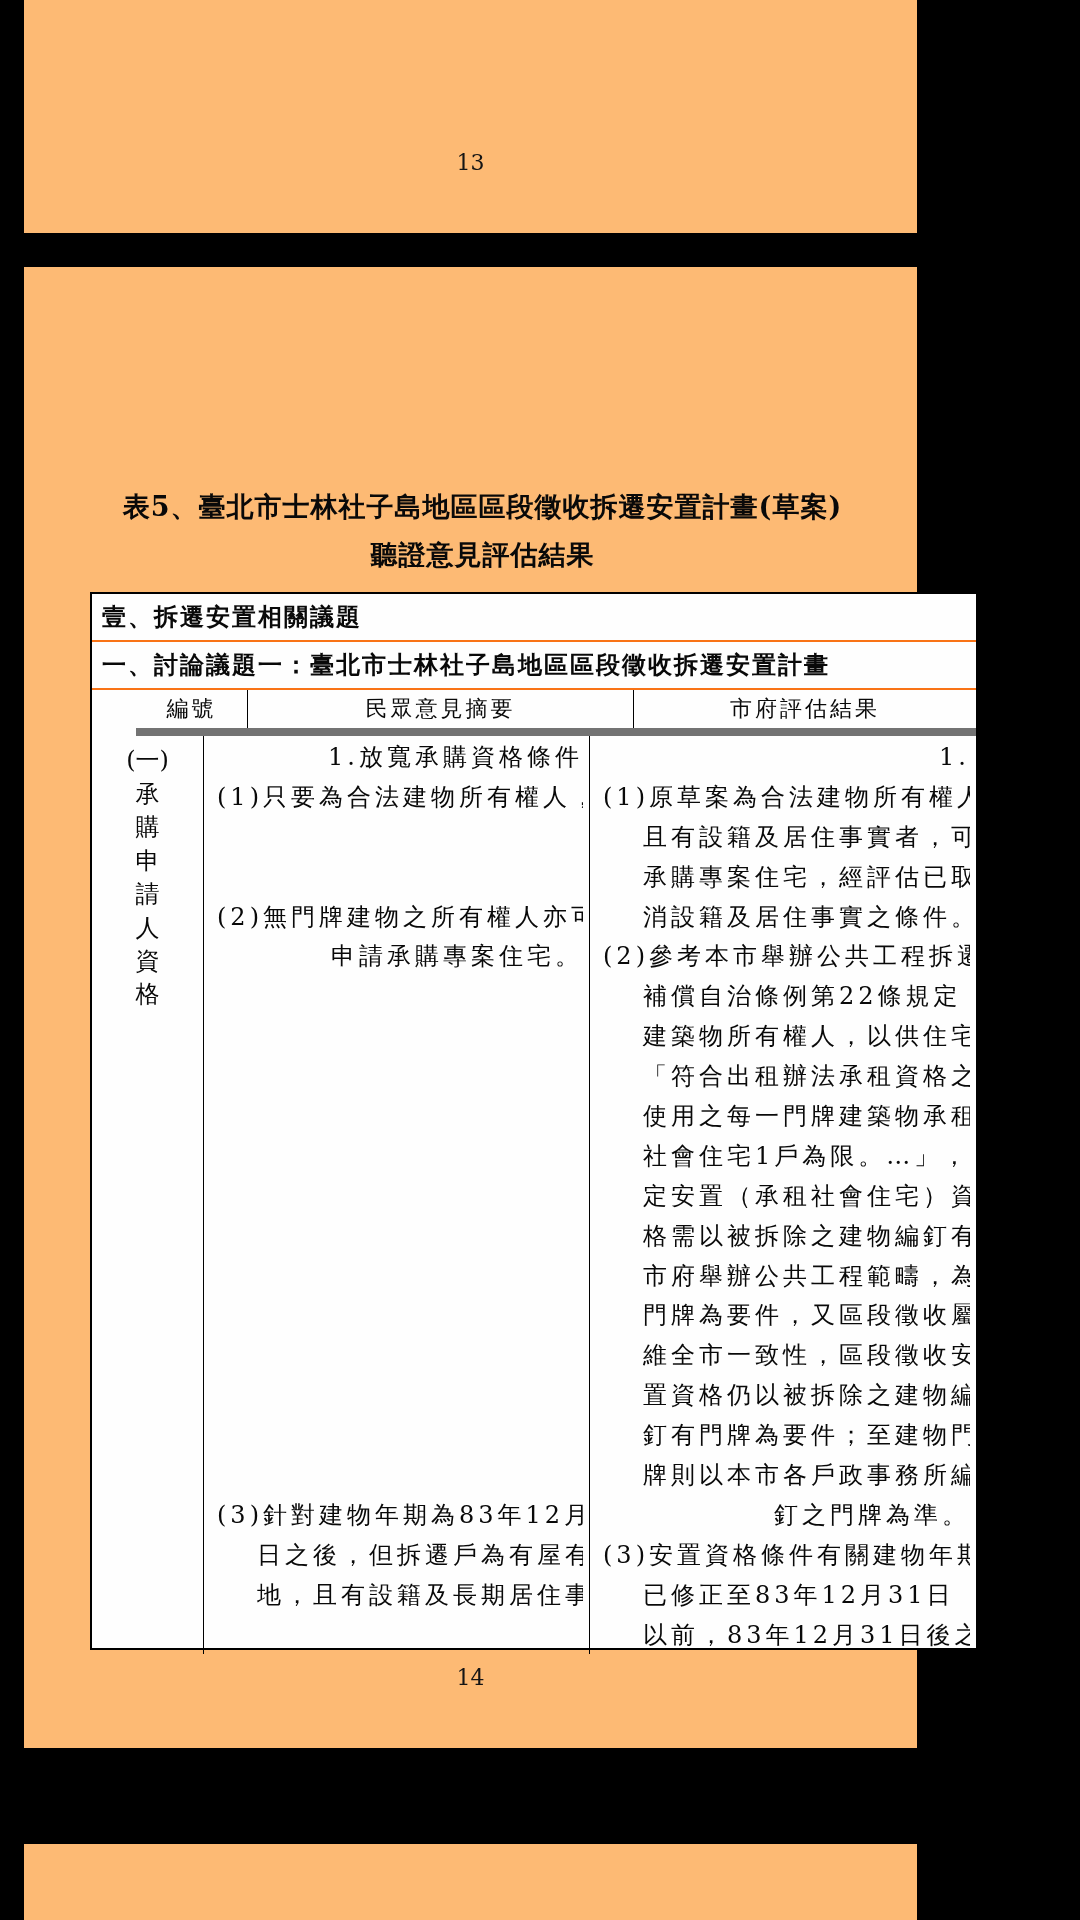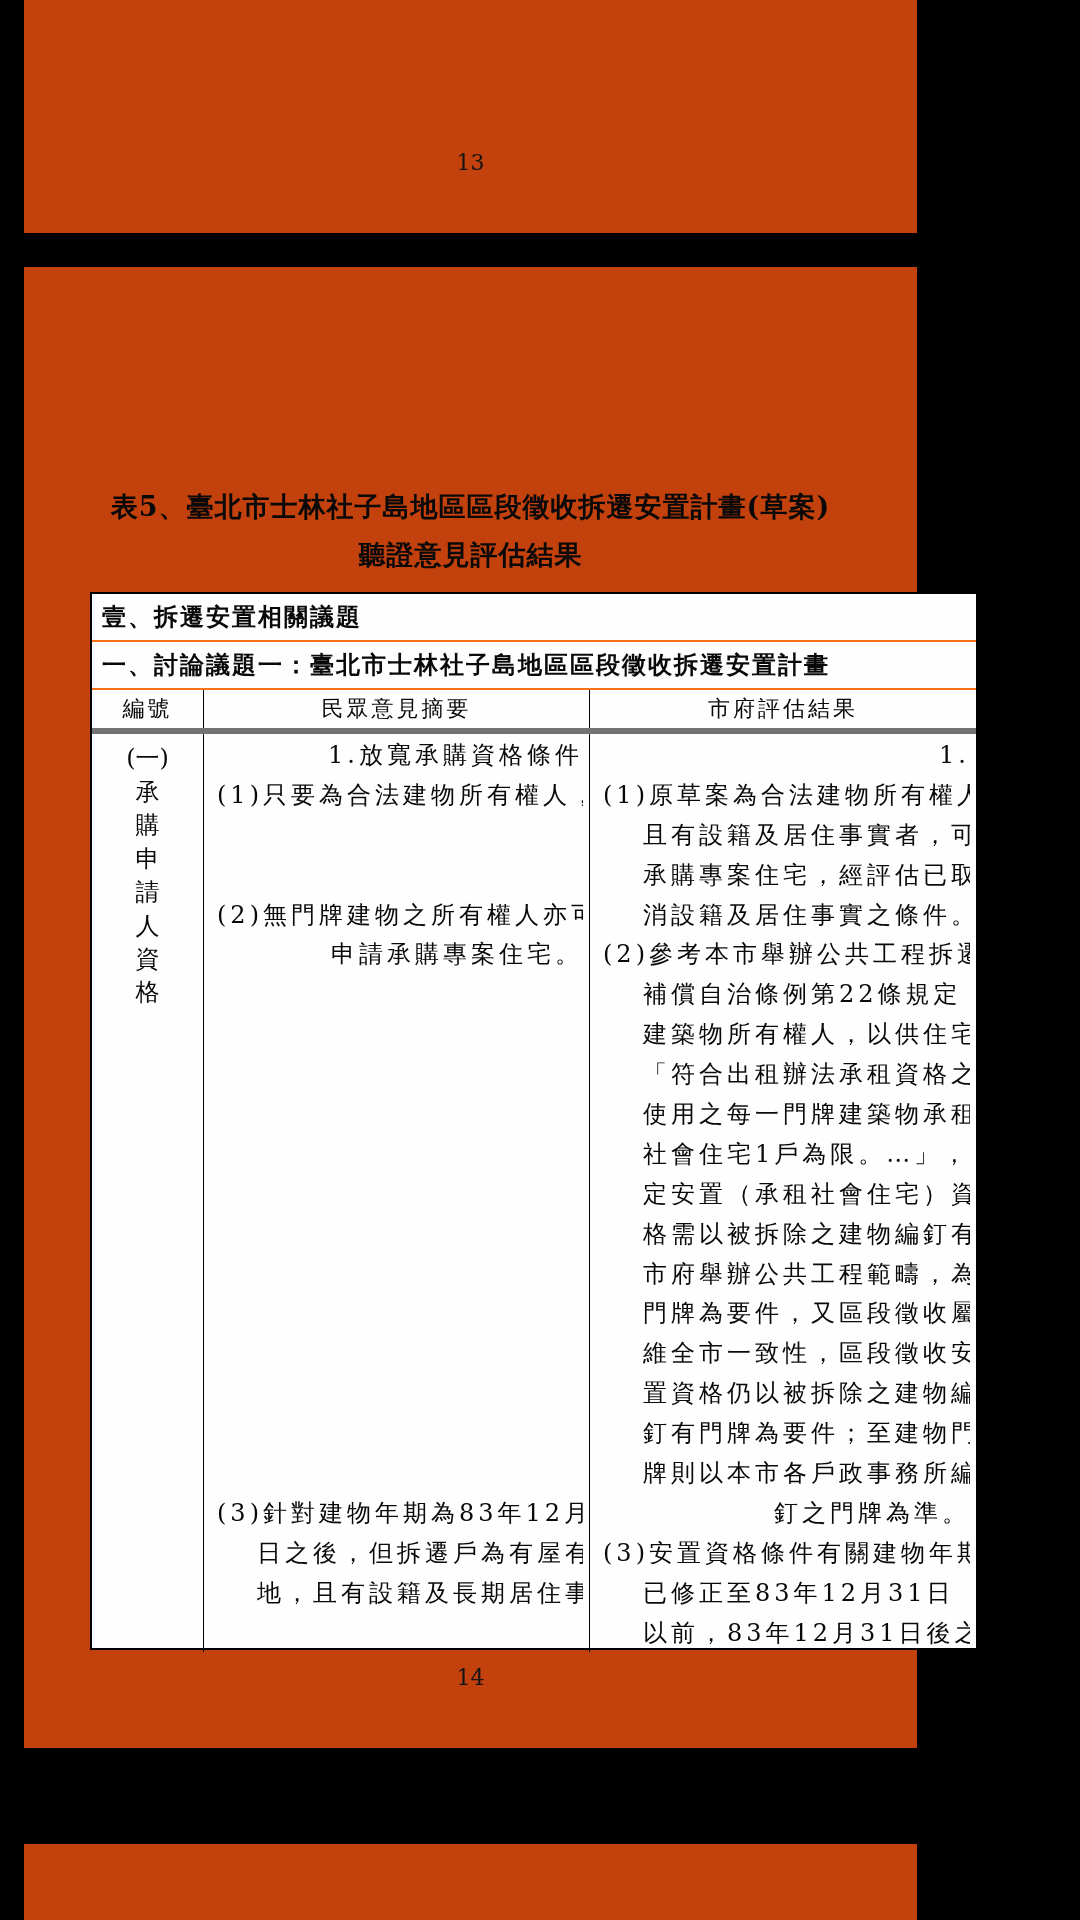--- a/index.html
+++ b/index.html
@@ -1,35 +1,35 @@
 <!DOCTYPE html>
 <html><head>
 <meta charset="utf-8">
 <style>
   html,body{margin:0;padding:0;background:#000;}
   .canvas{
     position:relative;width:1080px;height:1920px;background:#000;overflow:hidden;
     font-family:"DejaVu Serif","Liberation Serif",serif;color:#090909;
   }
-  .page{position:absolute;left:24px;width:893px;background:#c2410c;}
+  .page{position:absolute;left:24px;width:893px;background:#fdba74;}
   .page13{top:0;height:233px;}
   .page14{top:267px;height:1481px;}
   .page15{top:1844px;height:76px;}
   .pagenum{position:absolute;left:0;width:100%;text-align:center;font-size:22px;color:#151515;}
   .pn13{top:150px;}
   .pn14{top:1398px;}
-  .title-line{position:absolute;left:0;width:100%;text-align:center;font-weight:bold;
+  .title-line{position:absolute;left:12px;width:100%;text-align:center;font-weight:bold;
     font-size:27px;letter-spacing:1px;white-space:nowrap;}
   .t1{top:222px;}
   .t2{top:270px;}
   .dtable{position:absolute;left:66px;top:325px;width:888px;height:1058px;
     border:2px solid #000;box-sizing:border-box;background:#fefefe;}
   .row-sect,.row-topic{height:46px;line-height:46px;border-bottom:2px solid #f97316;
     font-weight:bold;font-size:24px;letter-spacing:2px;padding-left:10px;white-space:nowrap;overflow:hidden;}
-  .row-head{height:38px;border-bottom:6px solid #737373;display:grid;grid-template-columns:112px 386px 1fr;}
+  .row-head{height:38px;border-bottom:8px solid #737373;display:grid;grid-template-columns:112px 386px 1fr;margin-left:44px;}
   .row-head .hcell{line-height:37px;text-align:center;font-size:22px;letter-spacing:3px;overflow:hidden;}
   .cb{border-right:1.5px solid #000;}
   .row-body{display:grid;grid-template-columns:112px 386px 1fr;height:918px;}
   .bcell{overflow:hidden;box-sizing:border-box;text-align:right;}
   .idcell{text-align:center;padding-top:6px;font-size:24px;}
   .rid{height:36px;line-height:36px;letter-spacing:0;}
   .vchar{height:33.4px;line-height:33.4px;}
   .txtcell{padding:2px 6px 0 13px;font-size:24px;letter-spacing:4px;}
   .tline{height:39.9px;line-height:39.9px;white-space:nowrap;overflow:hidden;}
   .ind{padding-left:40px;}

